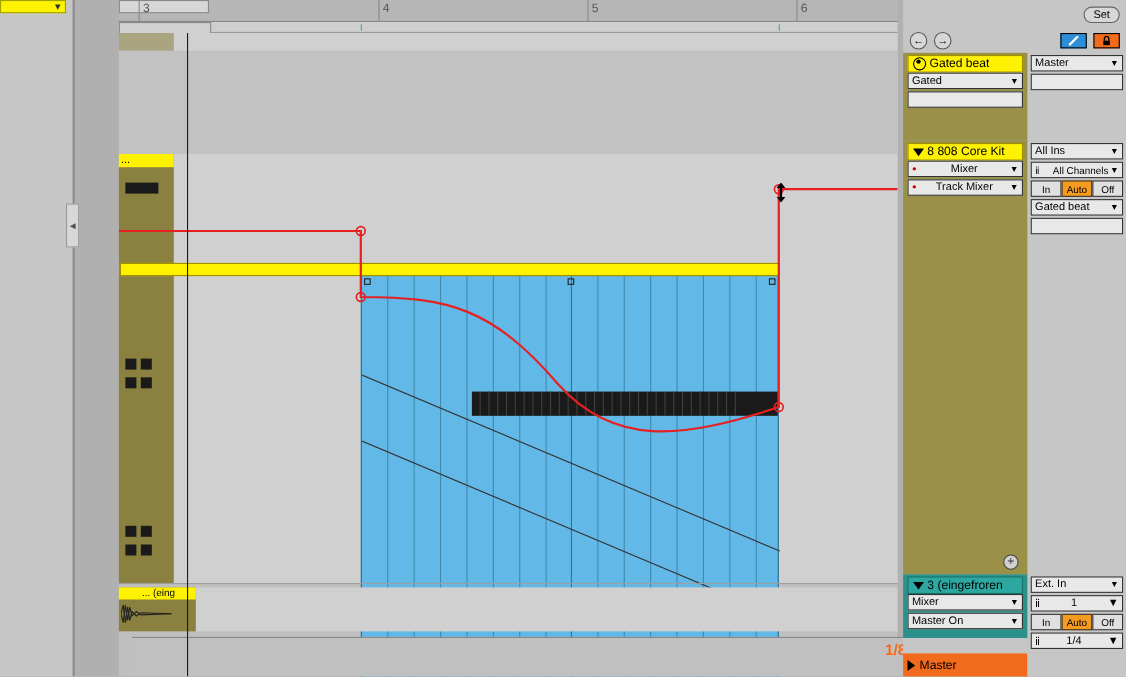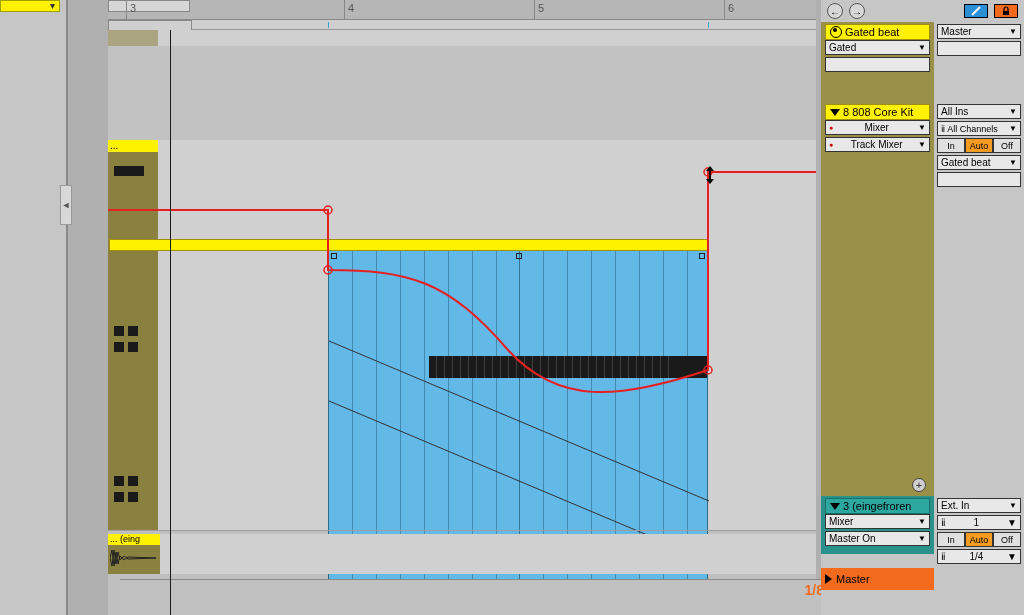--- a/index.html
+++ b/index.html
@@ -55,21 +55,21 @@
   .clip-main-blue .midi-bar { position:absolute; top:105px; left:100px; width:278px; height:22px; background:#1a1a1a; }
   .clip-main-blue .midi-bar .slice { display:inline-block; width:8px; height:22px; border-right:1px solid #404040; }
 
   
   .automation { position: absolute; top: 0; left: 0; width: 708px; height: 390px; pointer-events: none; }
 
   
   .playhead { position: absolute; top: 0; left: 166px; width: 1px; height: 100%; background: #1a1a1a; z-index: 5; }
 
   
-  .audio-clip { position: absolute; top: 0; left: 0; width: 52px; height: 40px; background: #8a8040; }
+  .audio-clip { position: absolute; top: 0; left: 0; width: 70px; height: 40px; background: #8a8040; text-align: center; }
   .audio-clip .title { position: absolute; top: 0; left: 0; width: 100%; height: 11px; background: #fff200; font-size: 9px; padding-left:2px; }
   .audio-clip .waveform { position: absolute; top: 12px; left: 2px; width: 46px; height: 24px; }
 
   
   .bottom-master { position:absolute; bottom:0; left:0; width:708px; height:36px; background:#c0c0c0; border-top:1px solid #888;margin-left:12px;}
   .bottom-master .quant { position:absolute; right:4px; top:2px; color:#f26a1b; font-size:14px; font-weight:bold; }
 
   
   .right-panel { position: absolute; right: 0; top: 0; width: 203px; height: 615px; background: #c6c6c6; }
   .set-row { height: 26px; padding: 2px 6px; display:flex; align-items:center; gap:4px; }
@@ -232,20 +232,24 @@
   <div class="bp-cursor">
     <svg width="14" height="18" viewBox="0 0 14 18">
         <path d="M7 0 L11 5 L8 5 L8 13 L11 13 L7 18 L3 13 L6 13 L6 5 L3 5 Z" fill="#000"></path>
       </svg>
   </div>
 
 </div>
 
 <div class="right-panel">
 
+  <div class="set-row">
+    <div style="flex:1"></div>
+    <button class="set-btn">Set</button>
+  </div>
   <div class="row2">
     <button class="icon-btn">←</button>
     <button class="icon-btn">→</button>
     <div style="flex:1"></div>
     <div class="blue-box">
       <svg viewBox="0 0 10 10">
           <path d="M1 9 L9 1" stroke="#fff" stroke-width="2"></path>
         </svg>
     </div>
     <div class="orange-box">
@@ -293,21 +297,21 @@
       </div>
       <div class="plus-icon">+</div>
     </div>
     <div class="routing">
       <div class="dropdown small">
         <span>All Ins</span>
           <span class="arrow">▼</span>
       </div>
       <div class="dropdown small">
         <span style="font-size:9px">ⅱ</span>
-          <span style="flex:1;overflow:hidden;white-space:nowrap;font-size:9px;margin-left:2px">All Channels</span>
+          <span style="flex:1;overflow:hidden;white-space:nowrap;font-size:9px;margin-left:12px">All Channels</span>
           <span class="arrow">▼</span>
       </div>
       <div class="monitor-row">
         <div class="mon-btn">In</div>
         <div class="mon-btn active">Auto</div>
         <div class="mon-btn">Off</div>
       </div>
       <div class="dropdown small">
         <span>Gated beat</span>
           <span class="arrow">▼</span>

